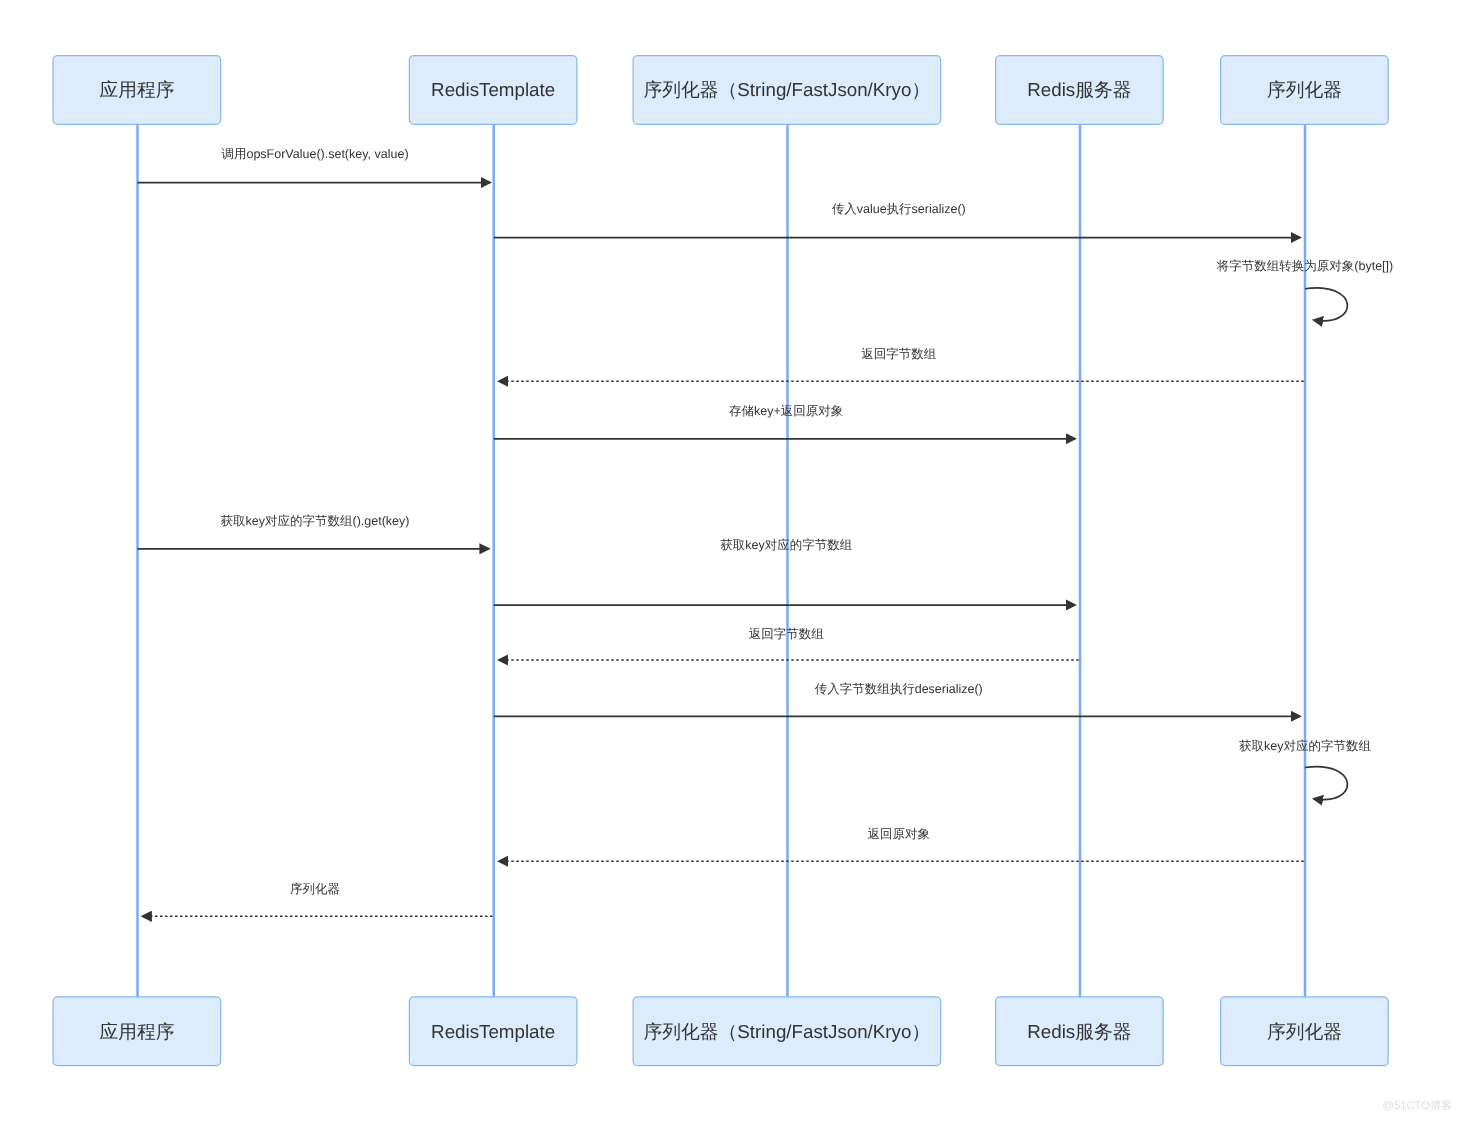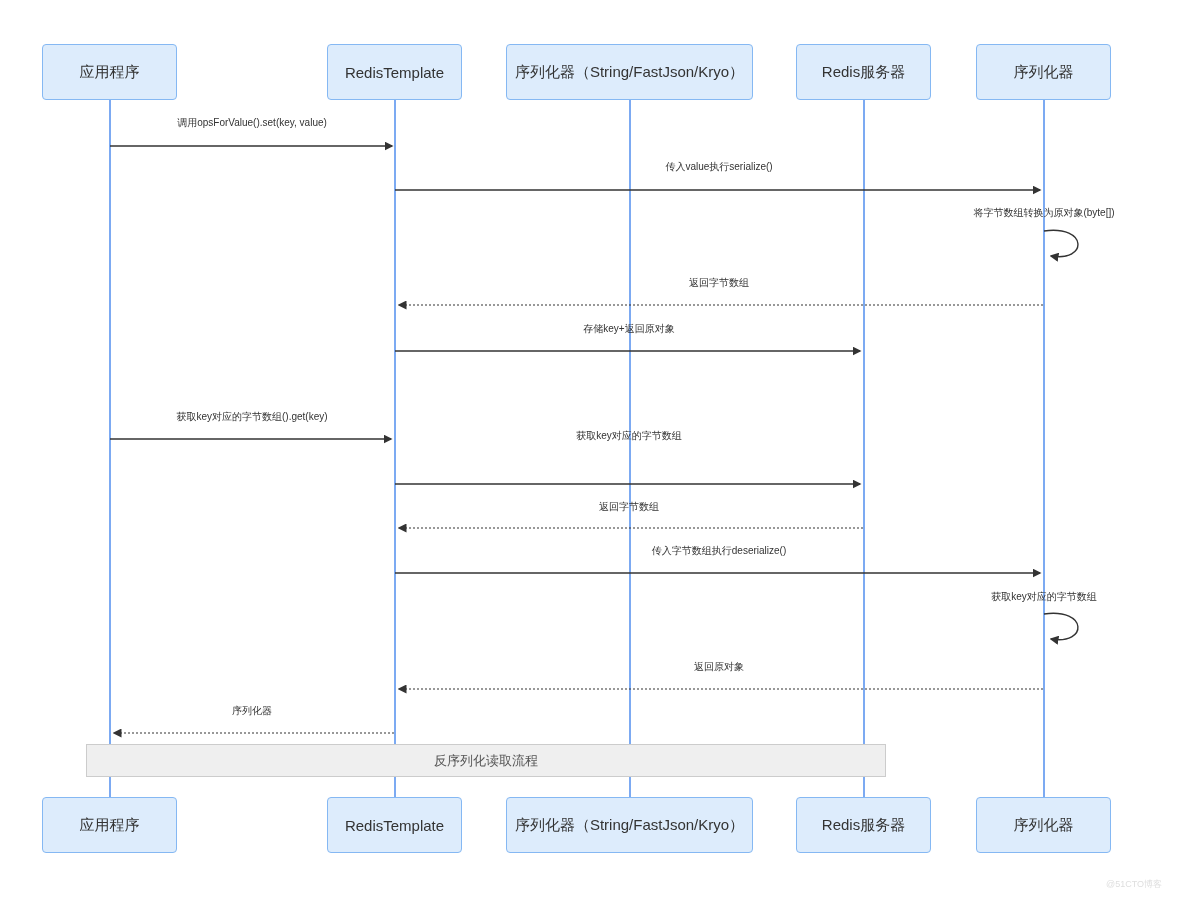--- a/index.html
+++ b/index.html
@@ -144,19 +144,16 @@
   <div class="msg-label" style="left:719px;top:276px">返回字节数组</div>
   <div class="msg-label" style="left:629px;top:322px">存储key+返回原对象</div>
   <div class="msg-label" style="left:252px;top:410px">获取key对应的字节数组().get(key)</div>
   <div class="msg-label" style="left:629px;top:429px">获取key对应的字节数组</div>
   <div class="msg-label" style="left:629px;top:500px">返回字节数组</div>
   <div class="msg-label" style="left:719px;top:544px">传入字节数组执行deserialize()</div>
   <div class="msg-label" style="left:1044px;top:590px">获取key对应的字节数组</div>
   <div class="msg-label" style="left:719px;top:660px">返回原对象</div>
   <div class="msg-label" style="left:252px;top:704px">序列化器</div>
 
-  <div class="section-divider" style="top:744px">
-      <span>反序列化读取流程</span>
-    </div>
 
   <div class="watermark">@51CTO博客</div>
 
 </div>
 
 </body></html>

